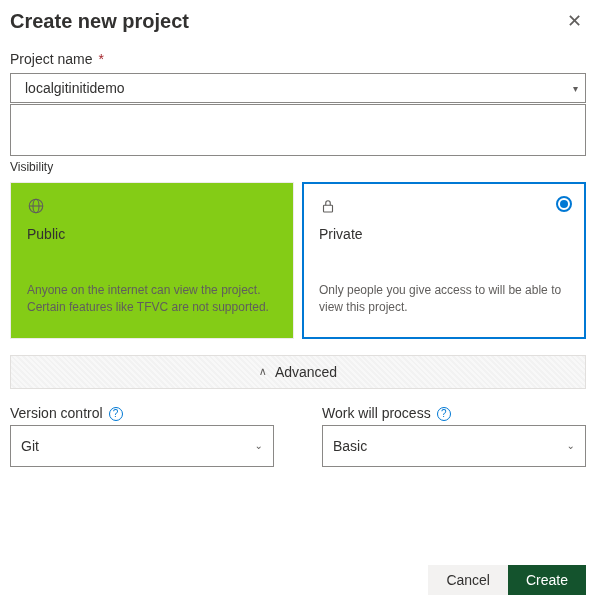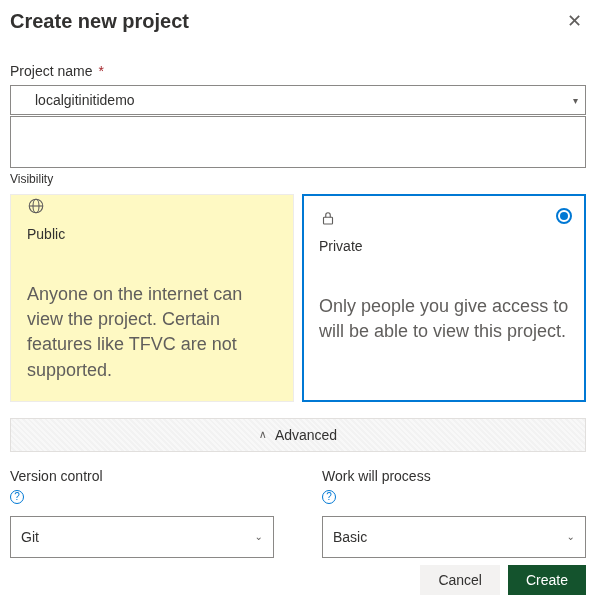--- a/index.html
+++ b/index.html
@@ -13,21 +13,21 @@
       color: #323130;
       width: 600px;
       height: 609px;
       padding: 10px 14px 10px 10px;
       background: #fff;
     }
     .header {
       display: flex;
       justify-content: space-between;
       align-items: flex-start;
-      margin-bottom: 30px;
+      margin-bottom: 18px;
     }
     .header h1 {
       font-size: 20px;
       font-weight: 600;
       color: #323130;
     }
     .close-btn {
       font-size: 18px;
       color: #605e5c;
       cursor: pointer;
@@ -43,21 +43,21 @@
       color: #323130;
       margin-bottom: 6px;
     }
     .required {
       color: #a4262c;
       margin-left: 2px;
     }
     .text-input {
       width: 100%;
       border: 1px solid #8a8886;
-      padding: 6px 28px 6px 24px;
+      padding: 6px 28px 6px 14px;
       font-size: 14px;
       color: #323130;
       font-family: inherit;
       background: #fff;
       position: relative;
     }
     .input-wrap {
       position: relative;
     }
     .input-caret {
@@ -85,22 +85,22 @@
       margin-bottom: 8px;
     }
     .visibility-row {
       display: flex;
       gap: 8px;
       margin-bottom: 16px;
     }
     .vis-card {
       flex: 1;
       border: 1px solid #edebe9;
-      background: #fef9c3;
-      padding: 2px 16px 18px 16px;
+      background: #84cc16;
+      padding: 14px 16px 18px 16px;
       position: relative;
       cursor: pointer;
       min-height: 140px;
     }
     .vis-card.selected {
       border: 2px solid #0078d4;
       background: #fff;
       padding: 13px 15px 21px 15px;
     }
     .vis-icon {
@@ -111,21 +111,21 @@
       width: 18px;
       height: 18px;
       stroke: #605e5c;
     }
     .vis-title {
       font-size: 14px;
       color: #323130;
       margin-bottom: 6px;
     }
     .vis-desc {
-      font-size: 18px;
+      font-size: 12px;
       color: #605e5c;
       line-height: 1.4;
       margin-top: 40px;
     }
     .vis-radio {
       position: absolute;
       top: 12px;
       right: 12px;
       width: 16px;
       height: 16px;
@@ -172,26 +172,25 @@
     }
     .adv-row {
       display: flex;
       gap: 48px;
     }
     .adv-col {
       flex: 1;
     }
     .adv-label {
       display: flex;
-      align-items: flex-start;
+      align-items: flex-end;
       gap: 6px;
       font-size: 14px;
       color: #323130;
-      margin-bottom: 12px;
-      flex-direction: column;
+      margin-bottom: 4px;
     }
     .help-icon {
       width: 14px;
       height: 14px;
       border: 1px solid #0078d4;
       border-radius: 50%;
       color: #0078d4;
       font-size: 10px;
       display: inline-flex;
       align-items: center;
@@ -211,21 +210,20 @@
     }
     .select-caret {
       font-size: 10px;
       color: #605e5c;
     }
     .footer {
       position: absolute;
       bottom: 14px;
       right: 14px;
       display: flex;
-      gap: 8px;
     }
     .btn {
       padding: 7px 18px;
       font-size: 14px;
       border: none;
       cursor: pointer;
       font-family: inherit;
     }
     .btn-secondary {
       background: #f3f2f1;

